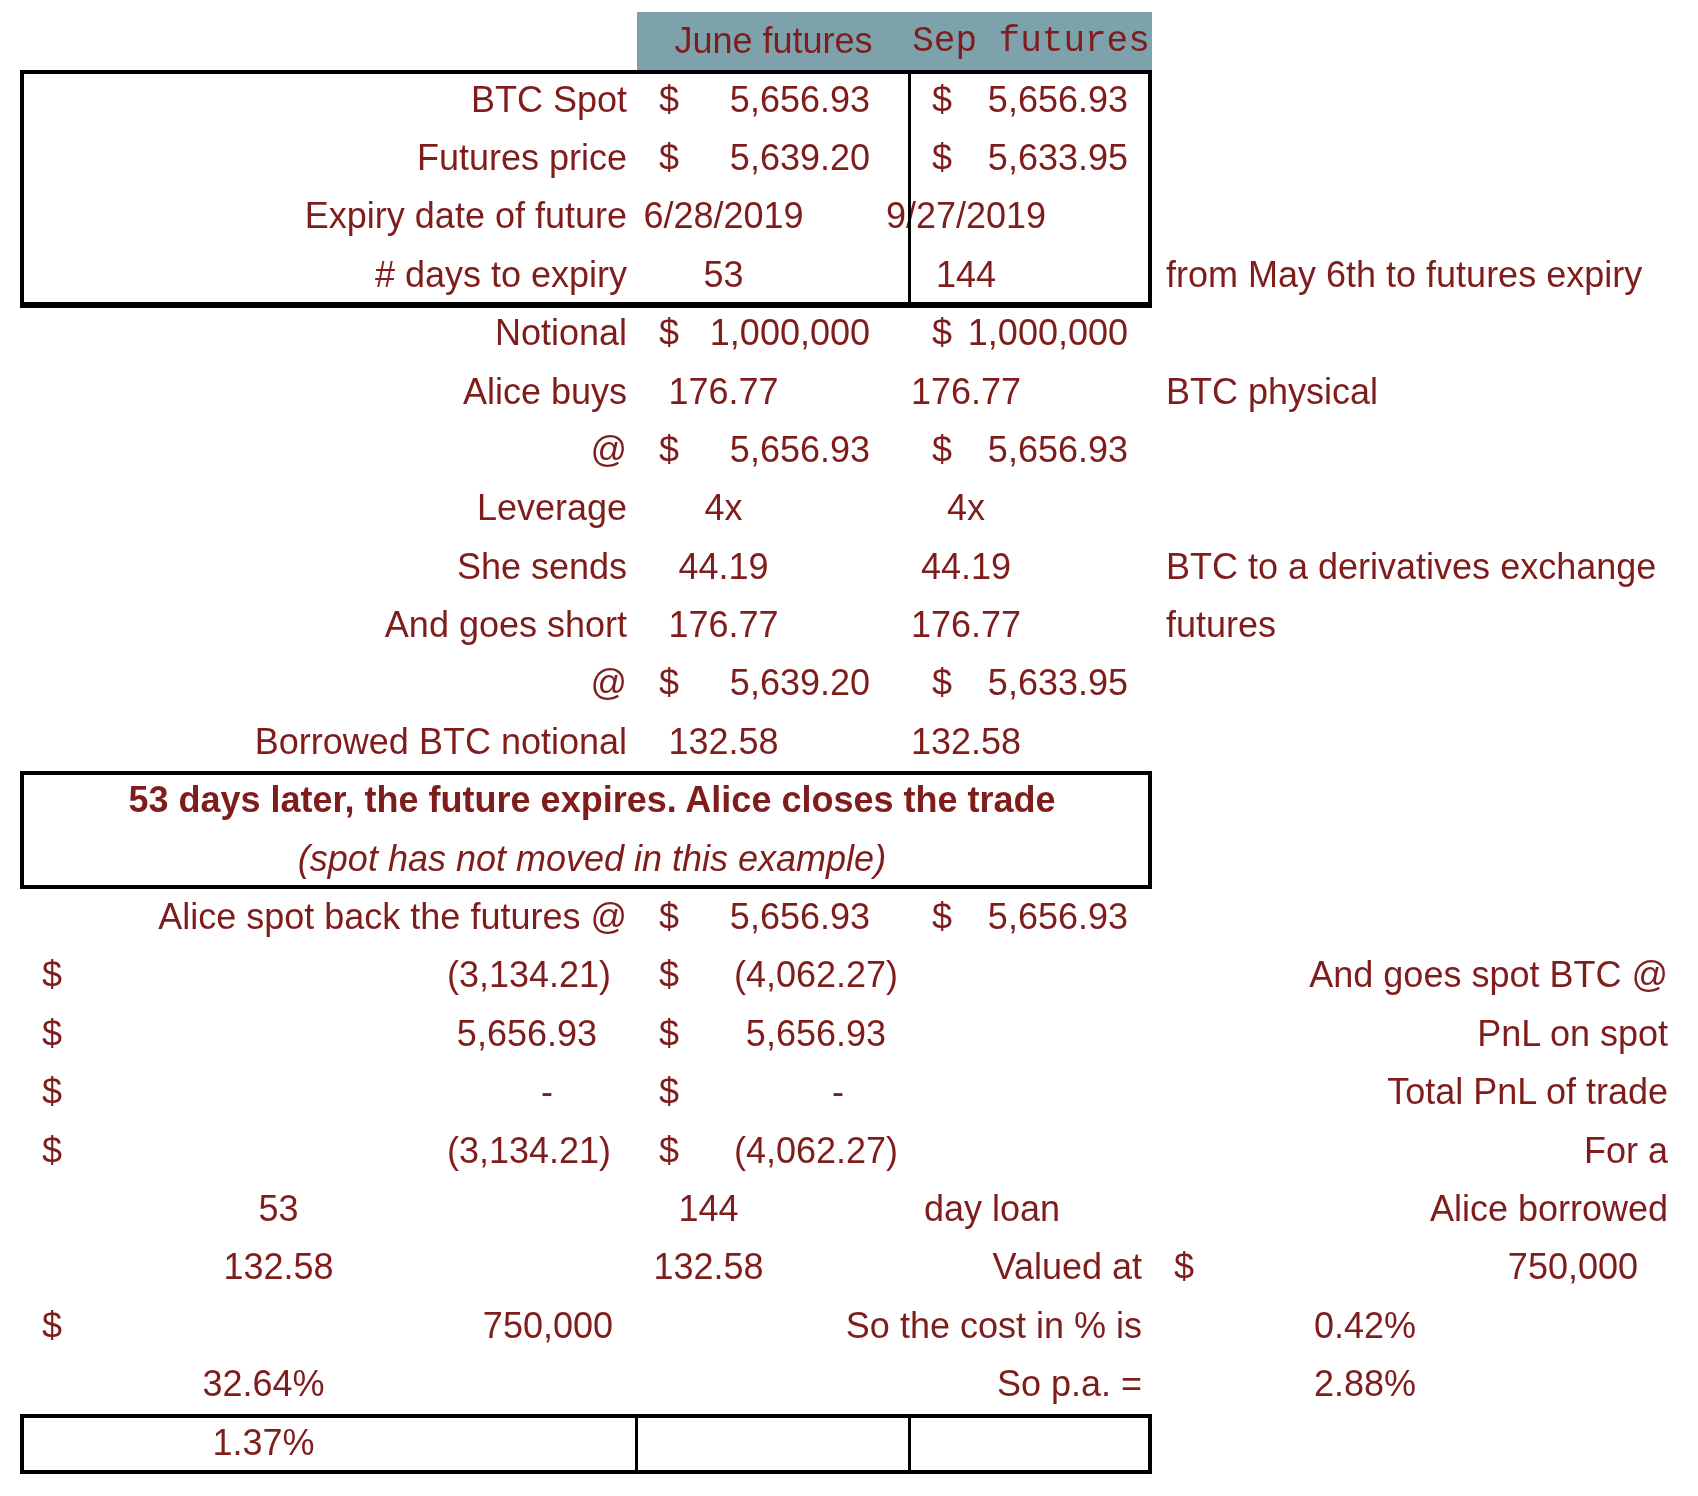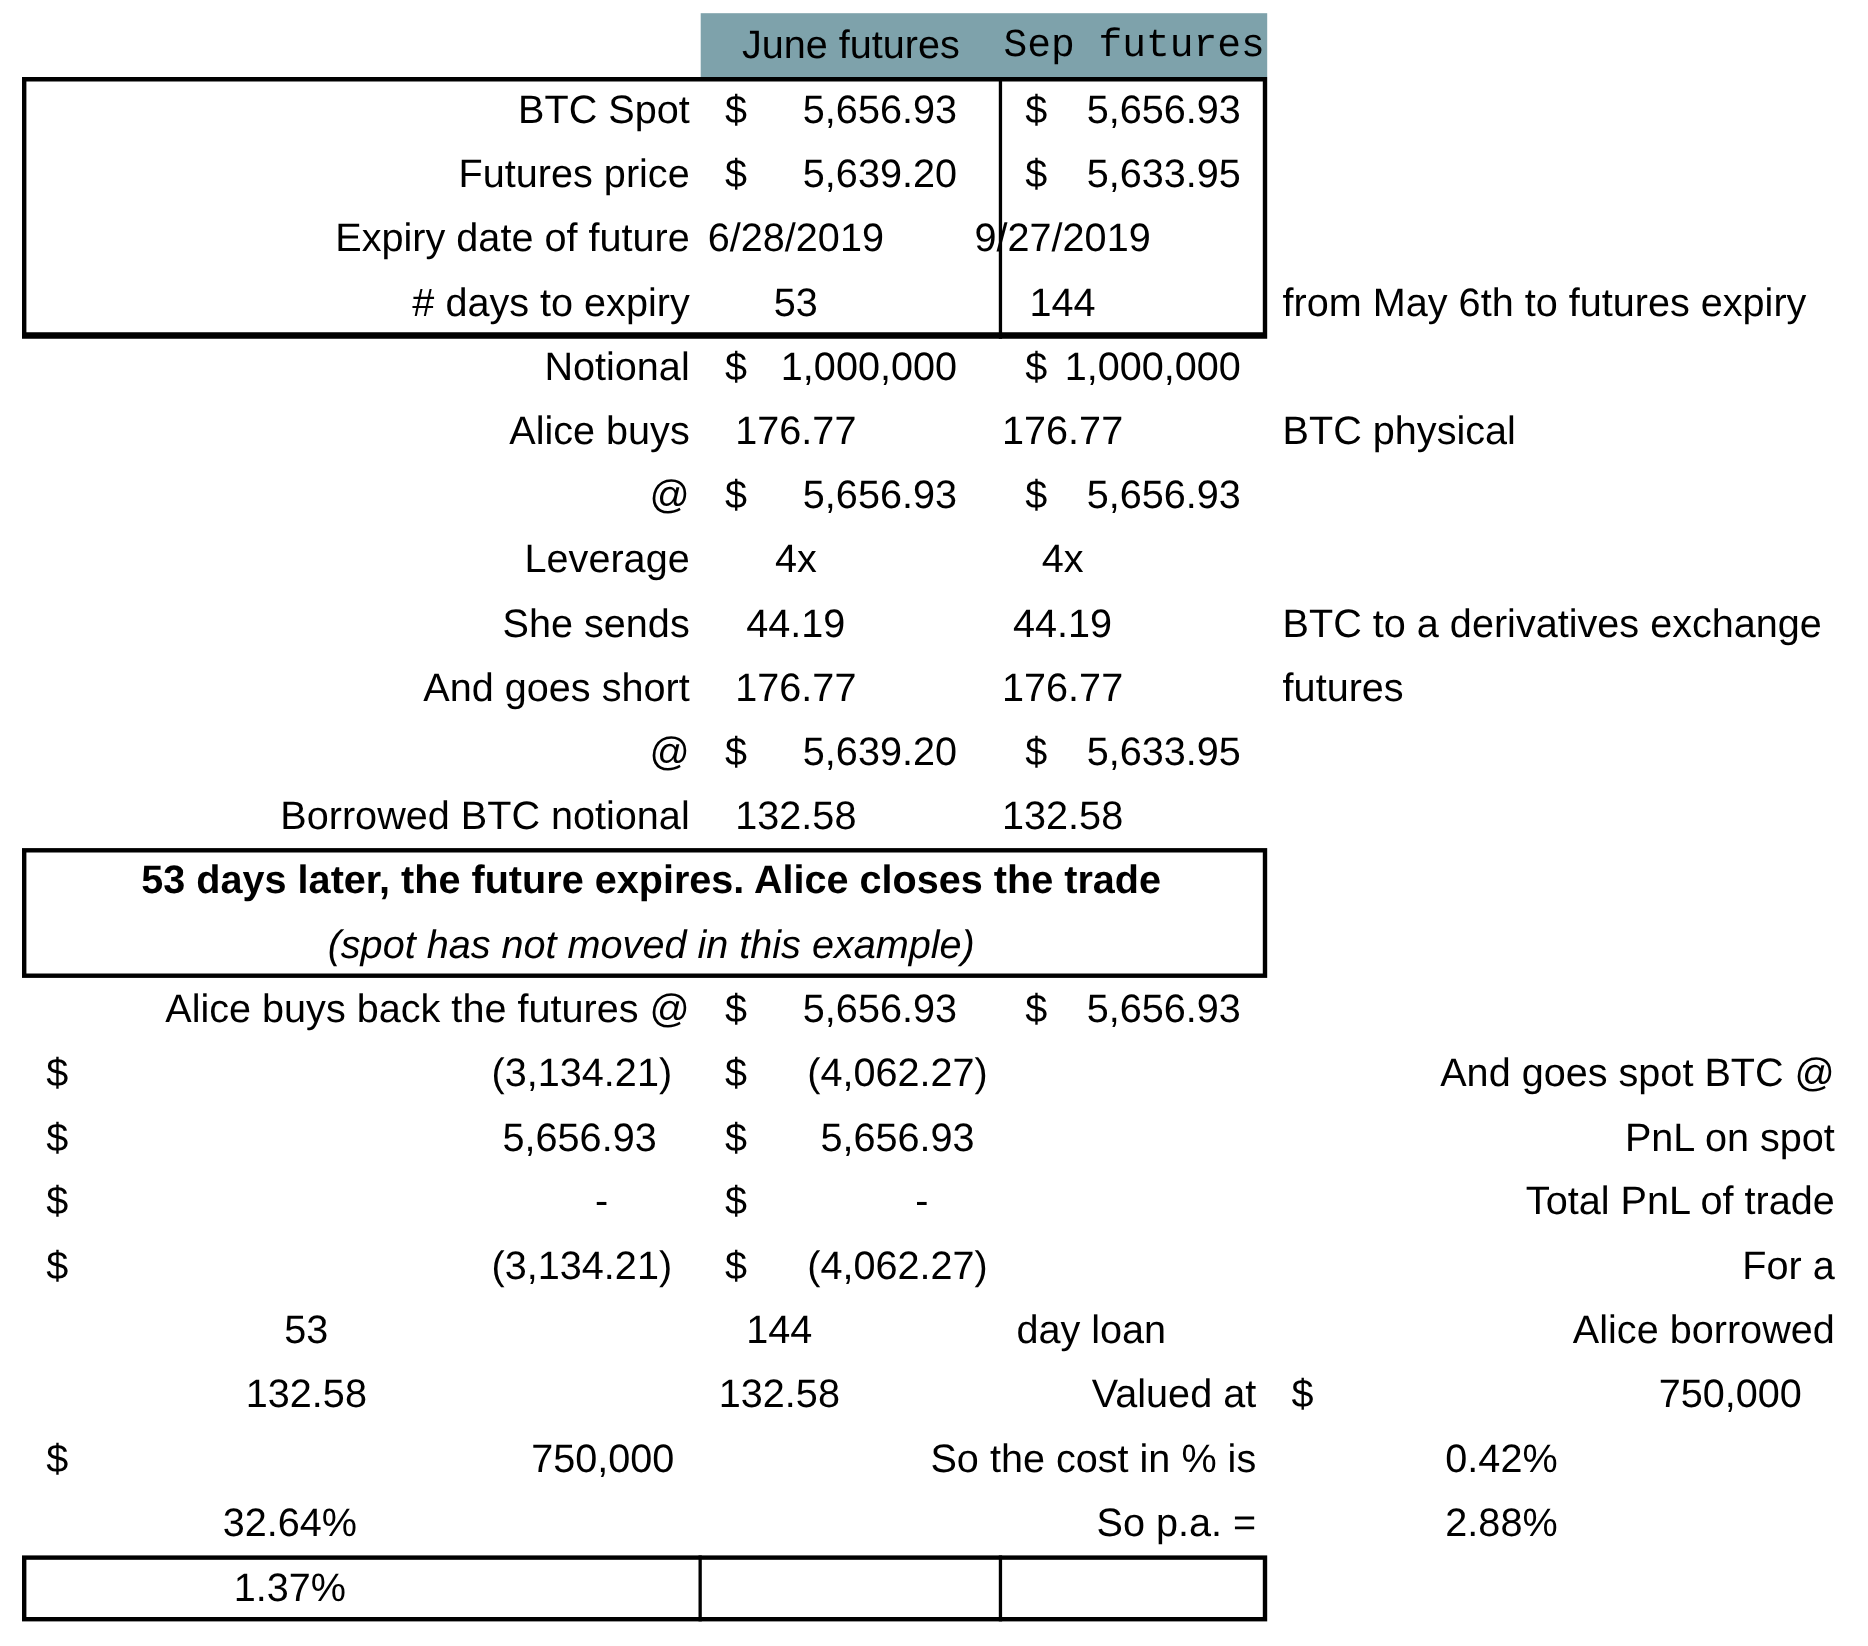--- a/index.html
+++ b/index.html
@@ -1,21 +1,21 @@
 <!DOCTYPE html>
 <html><head>
 <meta charset="utf-8">
 <style>
   html,body{margin:0;padding:0;background:#fff;}
   .sheet{
     position:relative;
     width:1698px;height:1496px;
     background:#fff;
     font-family:"Liberation Sans","DejaVu Sans",sans-serif;
-    font-size:36px;color:#000000;
+    font-size:36px;color:#7f1d1d;
     overflow:hidden;
   }
   #grid{
     position:absolute;left:20px;top:12px;
     display:grid;
     grid-template-columns:617px 273px 242px 526px;
     grid-auto-rows:58.4px;
   }
   .hdr{
     display:flex;align-items:center;justify-content:center;
@@ -135,21 +135,21 @@
       </div>
       <div class="note"></div>
       <div class="lbl">Borrowed BTC notional</div>
       <div class="june cell-ctr">132.58</div>
       <div class="sep cell-ctr">132.58</div>
       <div class="note"></div>
       <div class="callout bold">53 days later, the future expires. Alice closes the trade</div>
       <div class="note"></div>
       <div class="callout italic">(spot has not moved in this example)</div>
       <div class="note"></div>
-      <div class="lbl">Alice buys back the futures @</div>
+      <div class="lbl">Alice spot back the futures @</div>
       <div class="june cell-acc">
         <div class="dollar">$</div>
         <div class="amt">5,656.93</div>
       </div>
       <div class="sep cell-acc">
         <div class="dollar">$</div>
         <div class="amt">5,656.93</div>
       </div>
       <div class="note"></div>
       <div class="june cell-acc neg">

